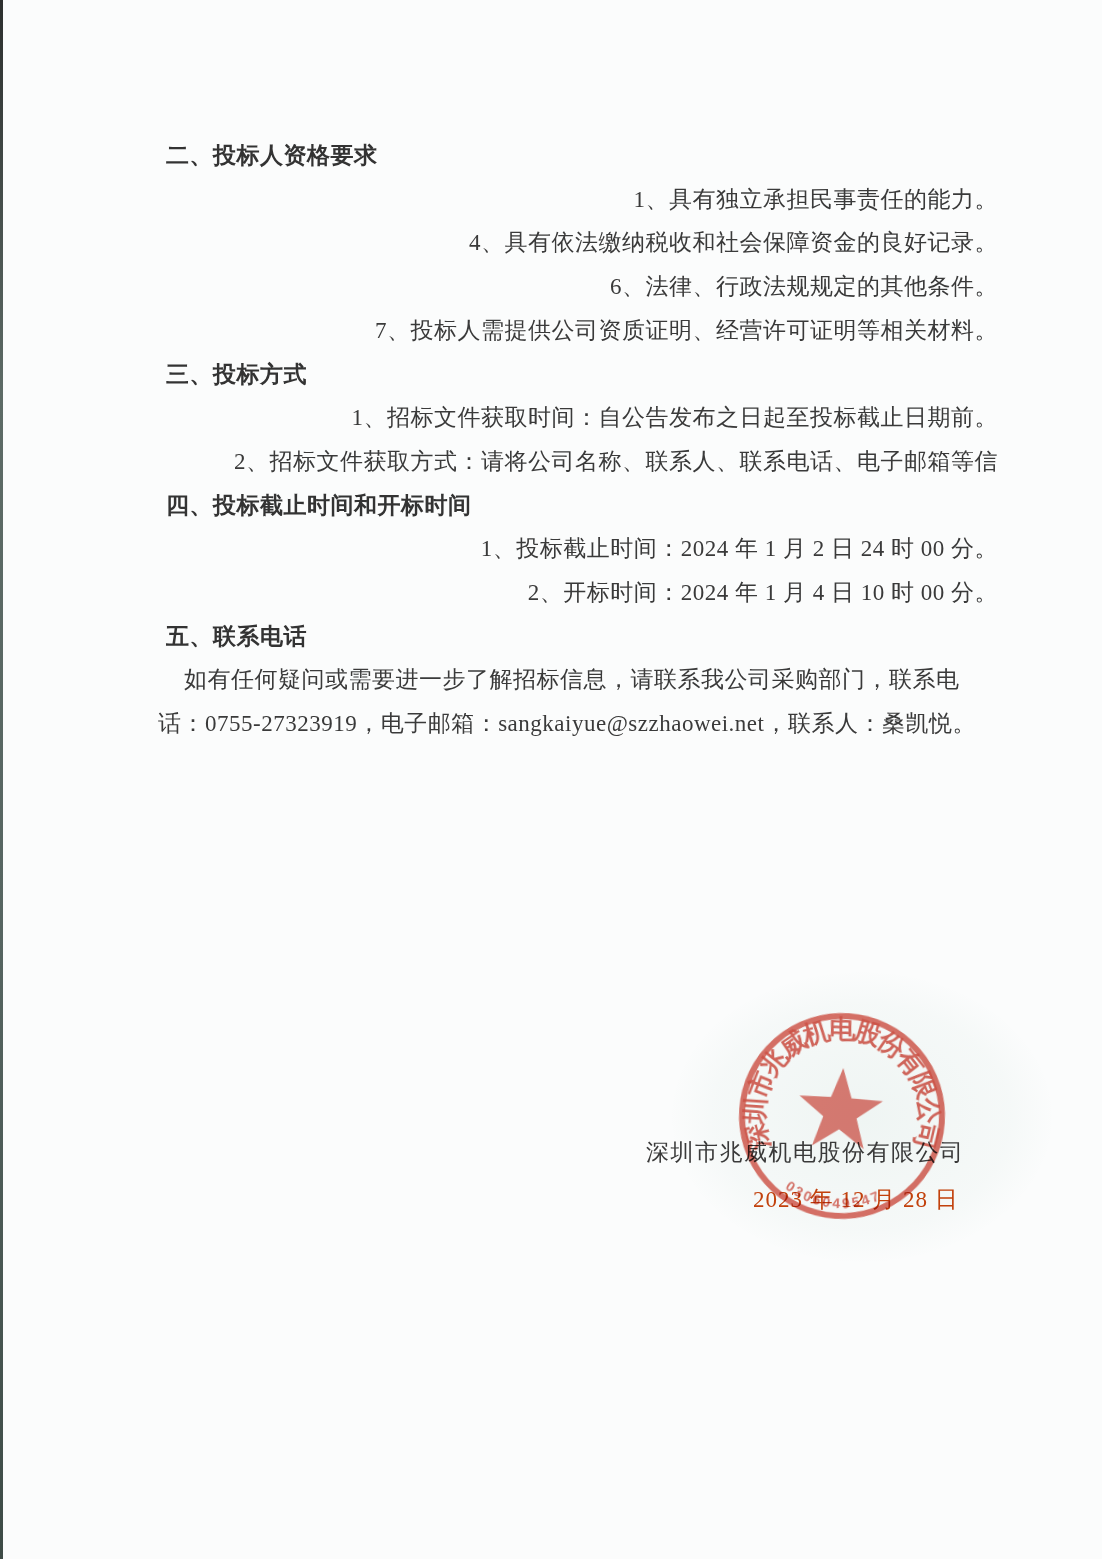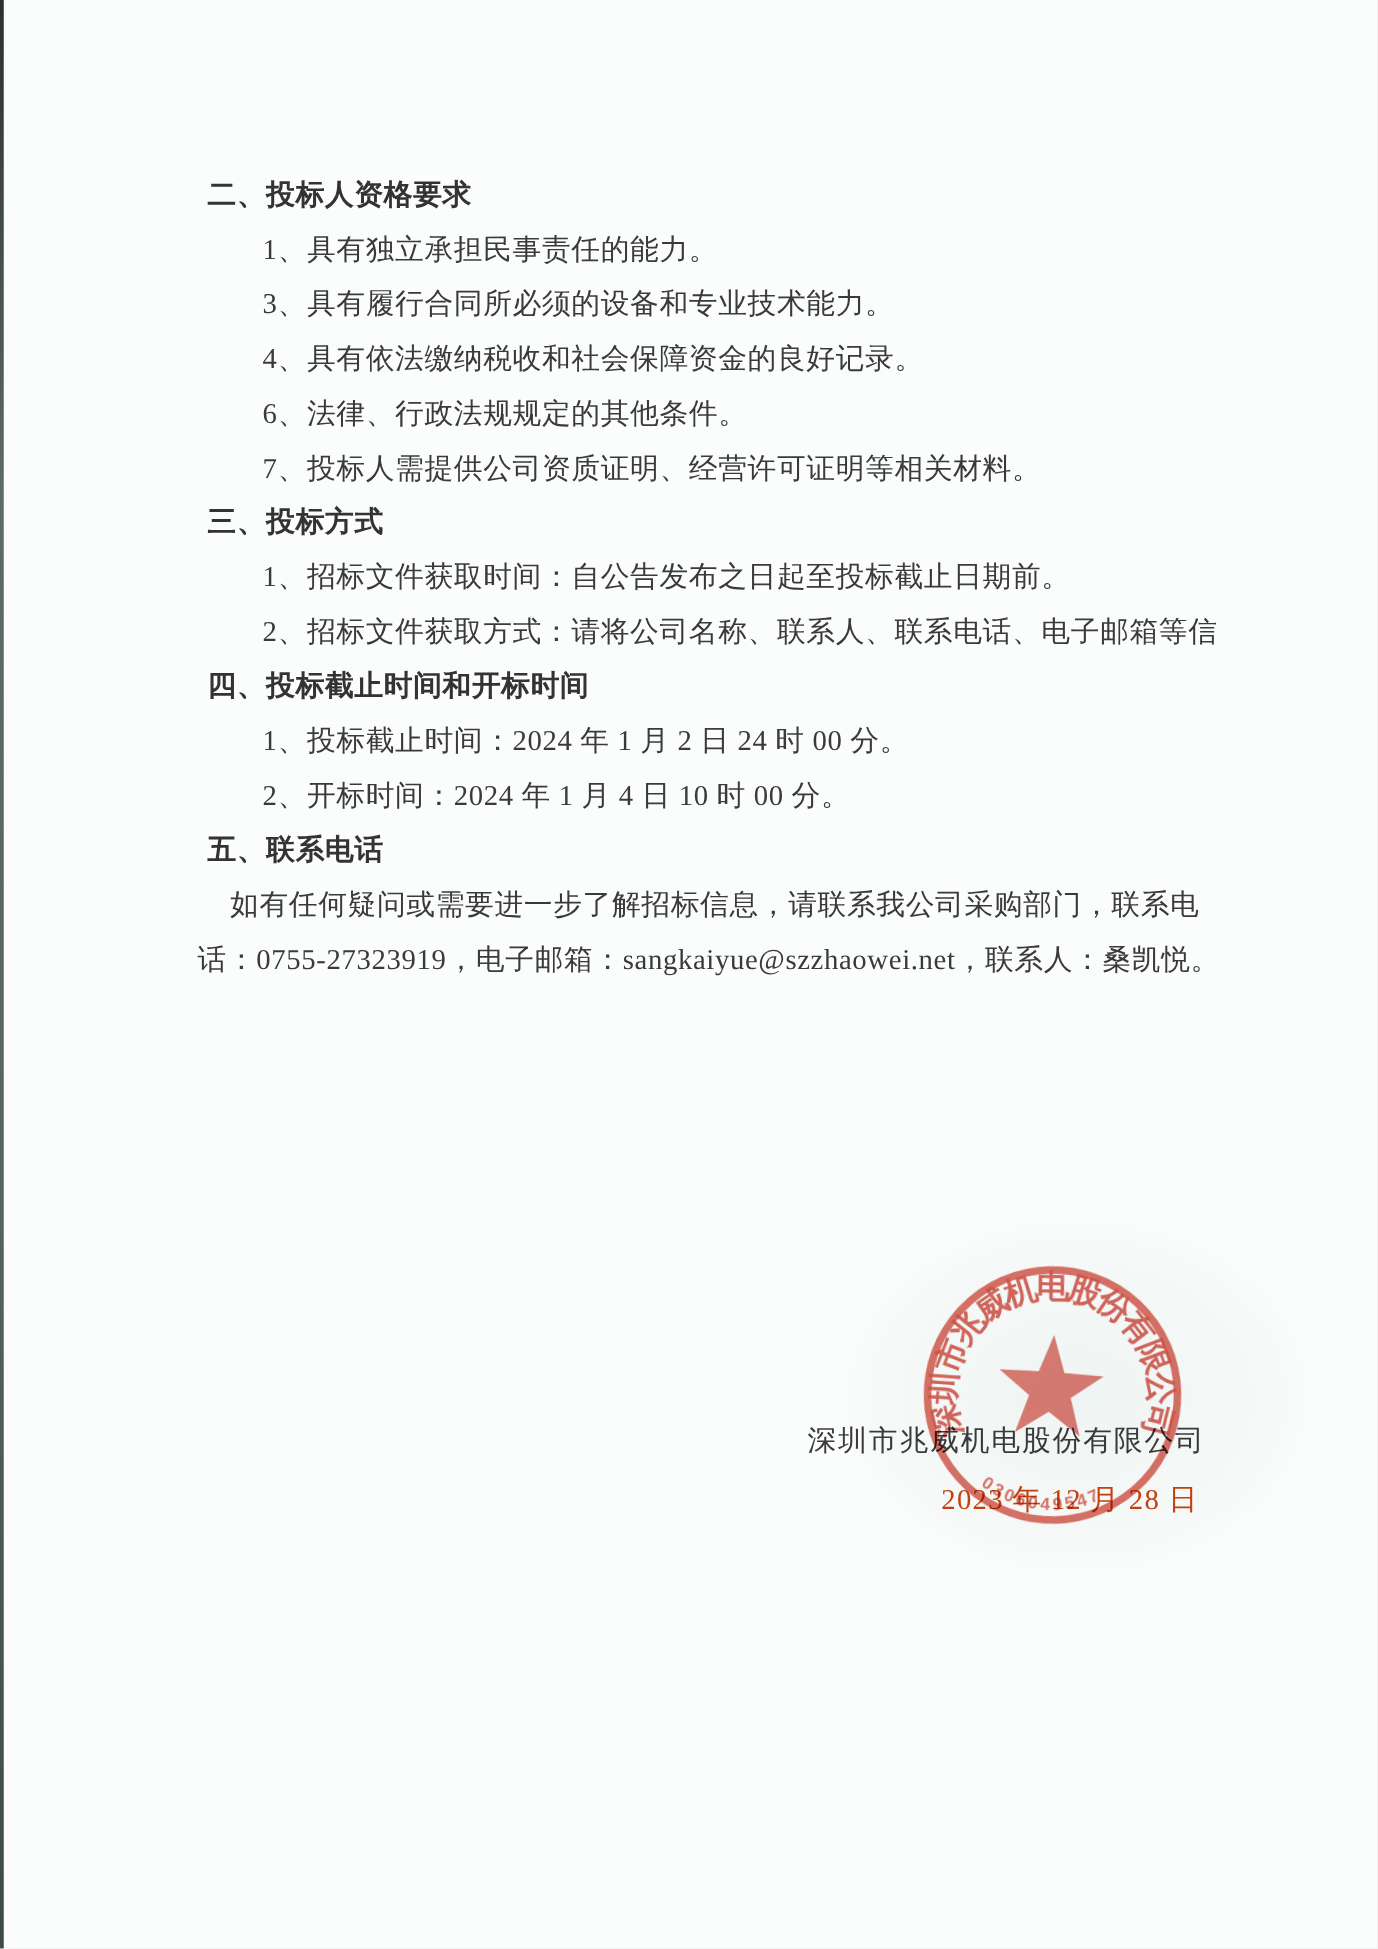--- a/index.html
+++ b/index.html
@@ -20,21 +20,21 @@
     position:absolute;left:158px;top:134px;width:840px;
   }
   .ln{
     margin:0;
     font-size:23px;
     line-height:43.7px;
     white-space:nowrap;
     letter-spacing:0.5px;
   }
   .h{font-weight:bold;color:#333;margin-left:8px;}
-  .i{margin-left:52px;}
+  .i{margin-left:52px;text-align:right;}
   .pf{margin-left:26px;}
   .c{margin-left:0;}
   .sig-company{
     position:absolute;left:646px;top:1137px;
     font-size:23px;letter-spacing:1.5px;white-space:nowrap;color:#3a3a3a;
   }
   .sig-date{
     position:absolute;left:753px;top:1184px;
     font-size:23px;letter-spacing:1px;white-space:nowrap;color:#c2410c;
   }
@@ -60,21 +60,20 @@
 </head>
 <body>
 
 <div class="page">
 
   <div class="scan-edge"></div>
 
   <main class="doc-body">
     <p class="ln h">二、投标人资格要求</p>
     <p class="ln i">1、具有独立承担民事责任的能力。</p>
-    <p class="ln i">3、具有履行合同所必须的设备和专业技术能力。</p>
     <p class="ln i">4、具有依法缴纳税收和社会保障资金的良好记录。</p>
     <p class="ln i">6、法律、行政法规规定的其他条件。</p>
     <p class="ln i">7、投标人需提供公司资质证明、经营许可证明等相关材料。</p>
     <p class="ln h">三、投标方式</p>
     <p class="ln i">1、招标文件获取时间：自公告发布之日起至投标截止日期前。</p>
     <p class="ln i">2、招标文件获取方式：请将公司名称、联系人、联系电话、电子邮箱等信</p>
     <p class="ln h">四、投标截止时间和开标时间</p>
     <p class="ln i">1、投标截止时间：2024 年 1 月 2 日 24 时 00 分。</p>
     <p class="ln i">2、开标时间：2024 年 1 月 4 日 10 时 00 分。</p>
     <p class="ln h">五、联系电话</p>

